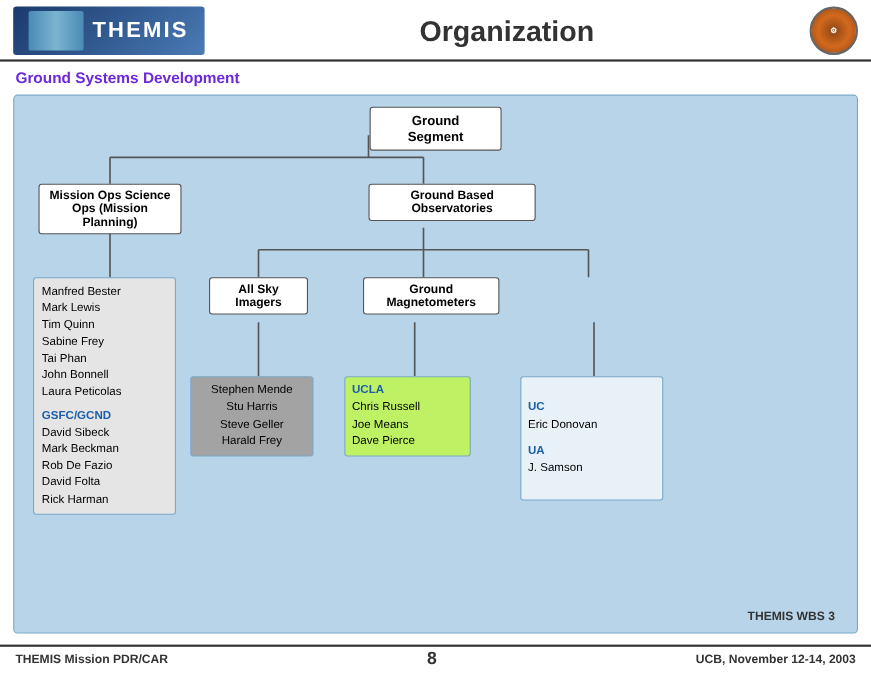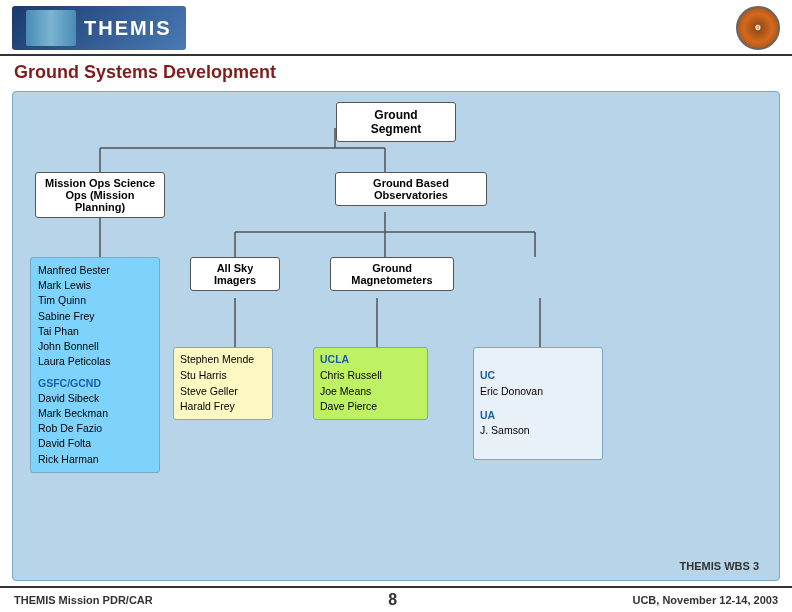--- a/index.html
+++ b/index.html
@@ -59,23 +59,23 @@
       display: flex;
       align-items: center;
       justify-content: center;
       font-size: 8px;
       color: #fff;
       font-weight: bold;
     }
 
     
     .subtitle {
-      font-size: 18px;
-      font-weight: bold;
-      color: #7f1d1d;
+      font-size: 14px;
+      font-weight: bold;
+      color: #6d28d9;
       padding: 6px 14px 4px 14px;
     }
 
     
     .main-content {
       margin: 4px 12px;
       background: #b8d4e8;
       border: 1px solid #7aa8c8;
       border-radius: 4px;
       padding: 10px 12px 8px 12px;
@@ -139,21 +139,21 @@
     
     .staff-box {
       top: 155px;
       left: 5px;
       width: 130px;
       font-size: 10.5px;
       font-weight: normal;
       text-align: left;
       padding: 5px 7px;
       line-height: 1.45;
-      background: #7dd3fc;
+      background: #e5e5e5;
       border: 1px solid #7aa8c8;
     }
     .staff-box .gsfc-label {
       color: #1a5fa8;
       font-weight: bold;
     }
 
     
     .all-sky {
       top: 155px;
@@ -175,27 +175,27 @@
       top: 155px;
       left: 455px;
       width: 120px;
       font-size: 11px;
     }
 
     
     .mende-box {
       top: 245px;
       left: 148px;
-      width: 100px;
+      width: 112px;
       font-size: 10.5px;
       font-weight: normal;
-      text-align: left;
+      text-align: center;
       padding: 4px 6px;
       line-height: 1.5;
-      background: #fef9c3;
+      background: #a3a3a3;
       border: 1px solid #7aa8c8;
     }
 
     
     .ucla-box {
       top: 245px;
       left: 288px;
       width: 115px;
       font-size: 10.5px;
       font-weight: normal;
@@ -264,20 +264,21 @@
     .footer-right { font-weight: bold; }
   </style>
 </head>
 <body>
 
 <div class="header">
   <div class="themis-logo">
     <div class="themis-logo-img"></div>
     <span class="themis-logo-text">THEMIS</span>
   </div>
+  <div class="header-title">Organization</div>
   <div class="athena-logo">
     <span style="font-size:7px; color:#fff; font-weight:bold;">⚙</span>
   </div>
 </div>
 
 <div class="subtitle">Ground Systems Development</div>
 
 <div class="main-content">
   <div class="org-chart">
 

